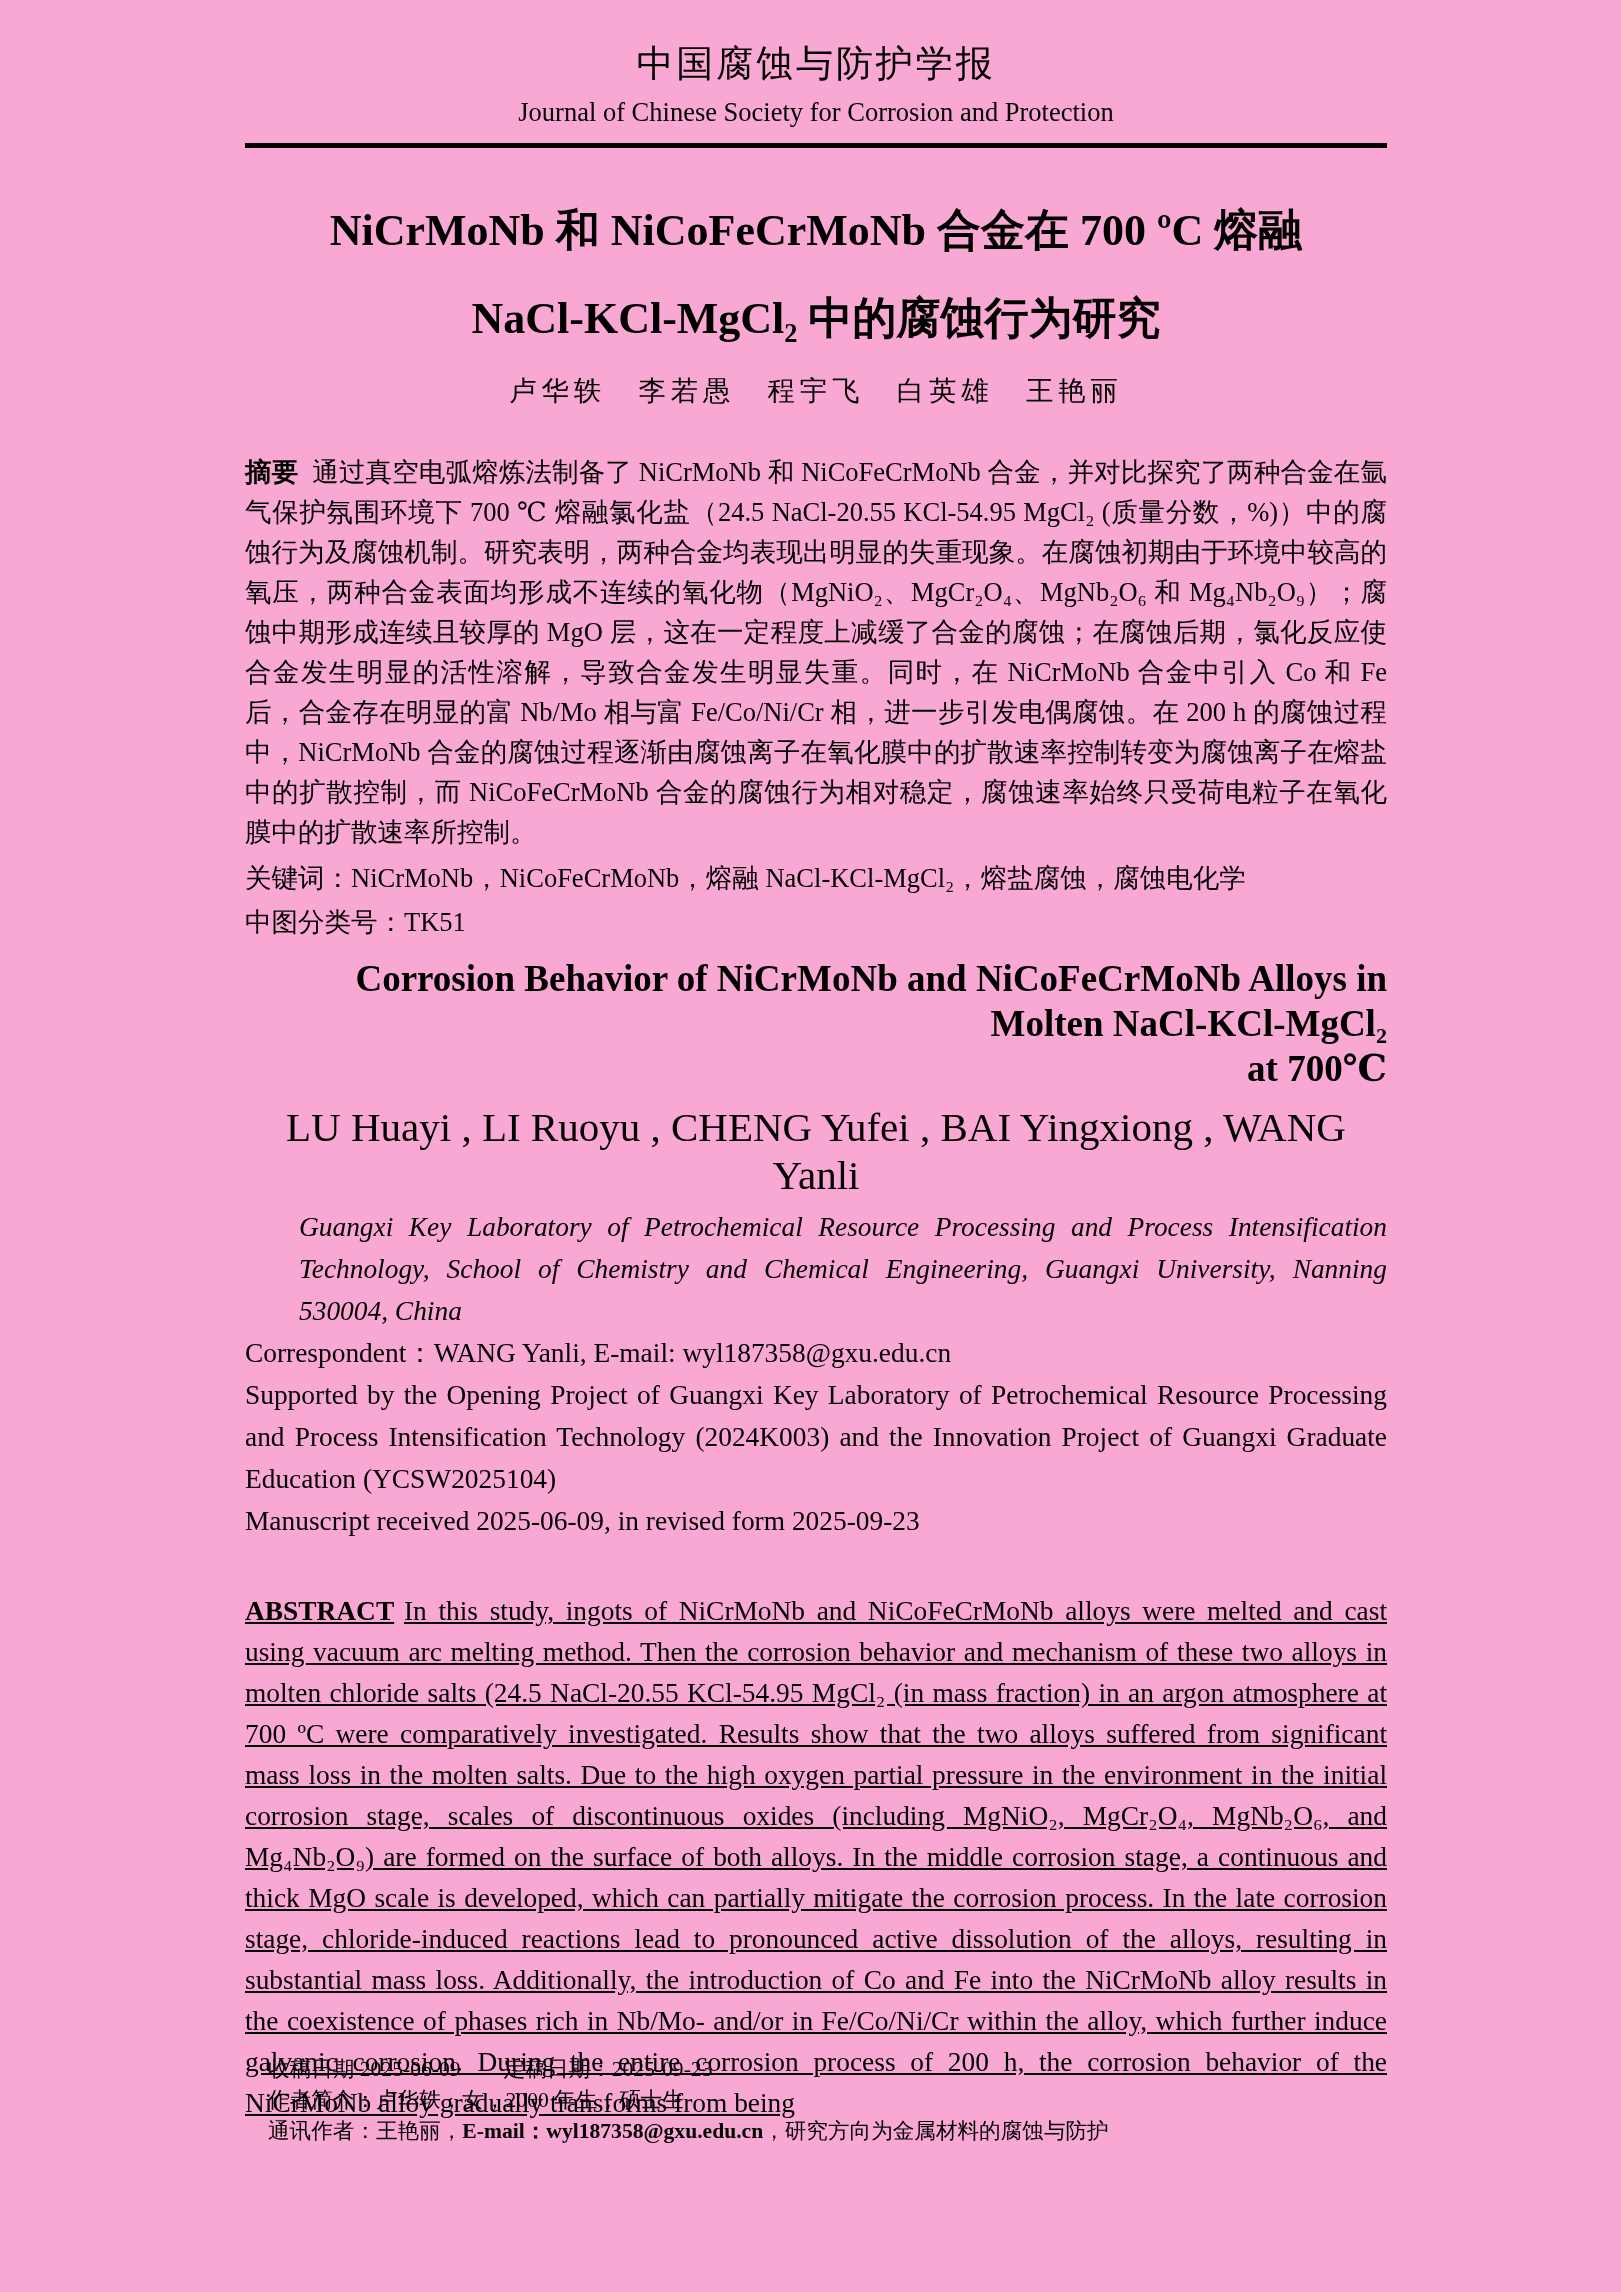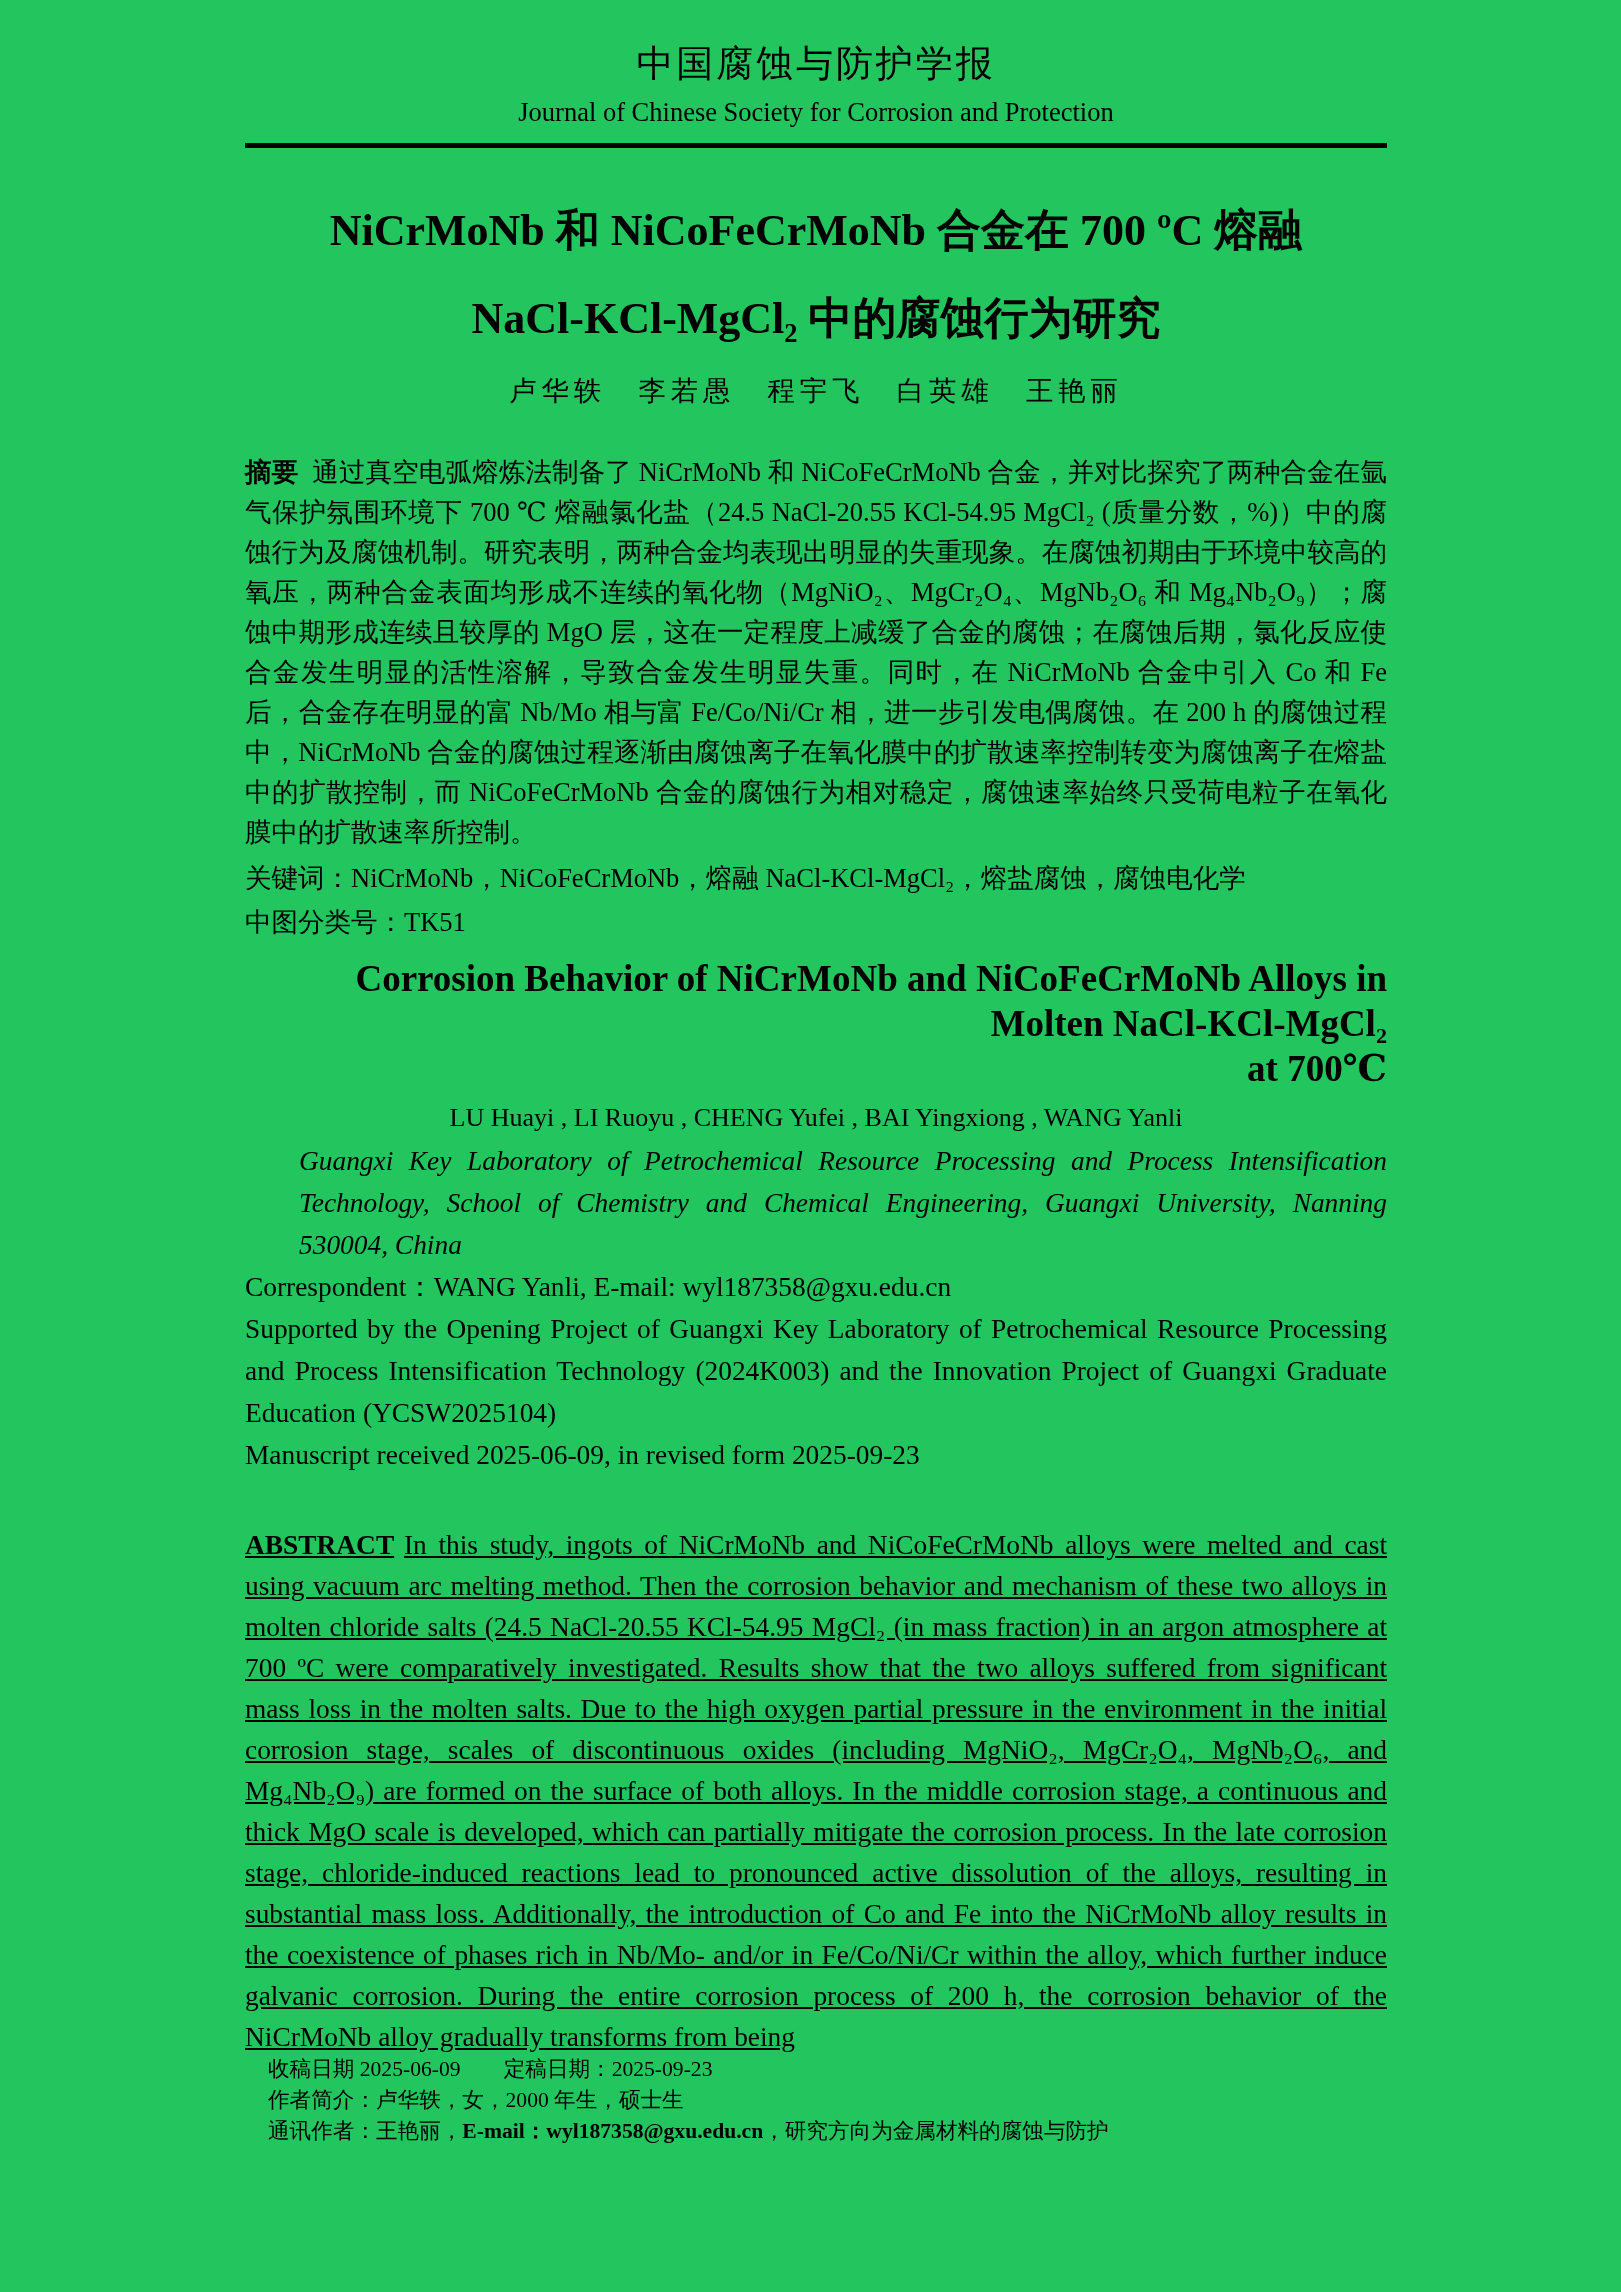--- a/index.html
+++ b/index.html
@@ -1,36 +1,36 @@
 <!DOCTYPE html>
 <html><head>
 <meta charset="utf-8">
 <style>
   html,body{margin:0;padding:0;background:#ffffff;}
   .page{
-    width:1621px;height:2293px;background:#22c55e;color:#000;
+    width:1621px;height:2293px;background:#f9a8d4;color:#000;
     position:relative;box-sizing:border-box;
     padding:39px 234px 0 245px;
     font-family:"Liberation Serif","DejaVu Serif",serif;
     overflow:hidden;
   }
   .jn-cn{text-align:center;font-size:37px;letter-spacing:2.9px;}
   .jn-en{text-align:center;font-size:26.5px;margin-top:7.8px;}
   .rule{height:4.9px;background:#000;margin-top:15.7px;}
   .title-cn{margin:39px 0 0;text-align:center;font-size:44px;font-weight:700;line-height:88px;}
   .title-cn .tl{display:block;}
   .authors-cn{margin-top:9.8px;text-align:center;font-size:27.4px;letter-spacing:4.9px;}
   .affil-cn{margin-top:7.8px;text-align:center;font-size:23.5px;}
   .abs-cn{margin:43px 0 0;font-size:26.5px;line-height:40px;text-align:justify;}
   .abs-cn b{margin-right:14px;}
   .kw{font-size:26.5px;line-height:44px;}
   .kw.first{margin-top:3.9px;}
   .title-en{margin:11.8px 0 0;text-align:right;font-size:37px;line-height:45px;font-weight:700;}
   .title-en .tle{display:block;}
-  .authors-en{margin-top:11.8px;text-align:center;font-size:26px;}
+  .authors-en{margin-top:11.8px;text-align:center;font-size:41px;}
   .affil-en{margin:7.8px 0 0 54px;font-style:italic;font-size:27.4px;line-height:42px;text-align:justify;}
   .meta{margin:0;font-size:27.4px;line-height:42px;}
   .just{text-align:justify;}
   .abs-en{margin:49px 0 0;font-size:27.4px;line-height:41px;text-align:justify;text-decoration:underline;}
   .abs-en b{margin-right:9.8px;}
   .footnotes{position:absolute;left:239px;right:227px;top:2054px;font-size:21.6px;line-height:31px;}
   .footnotes p{margin:0;text-indent:29px;}
 </style>
 </head>
 <body>

